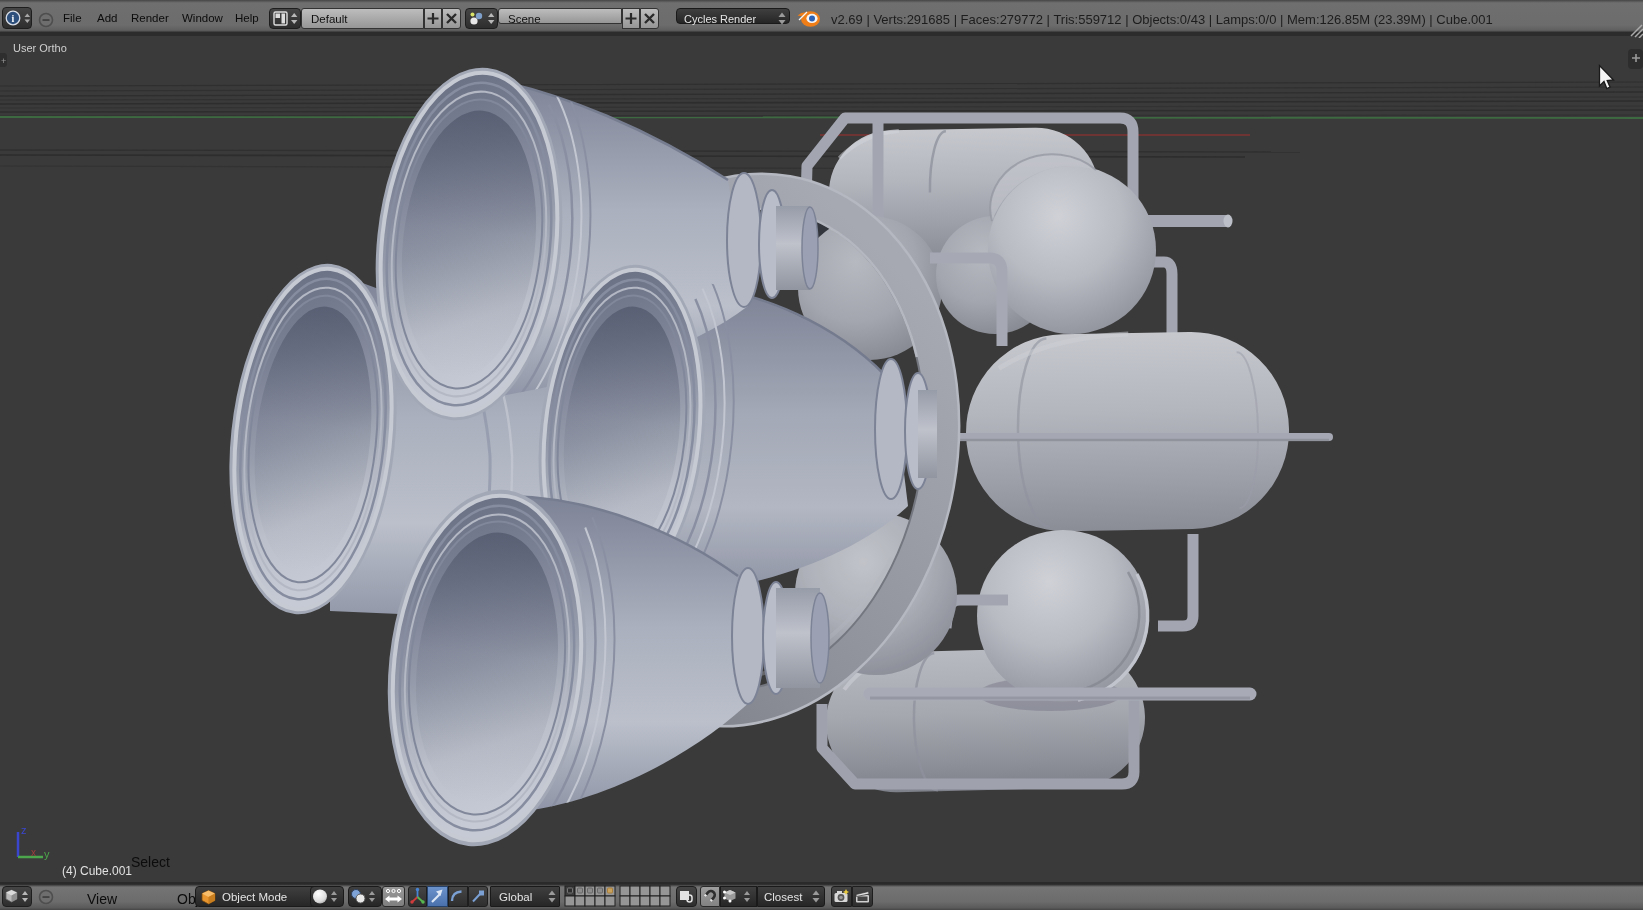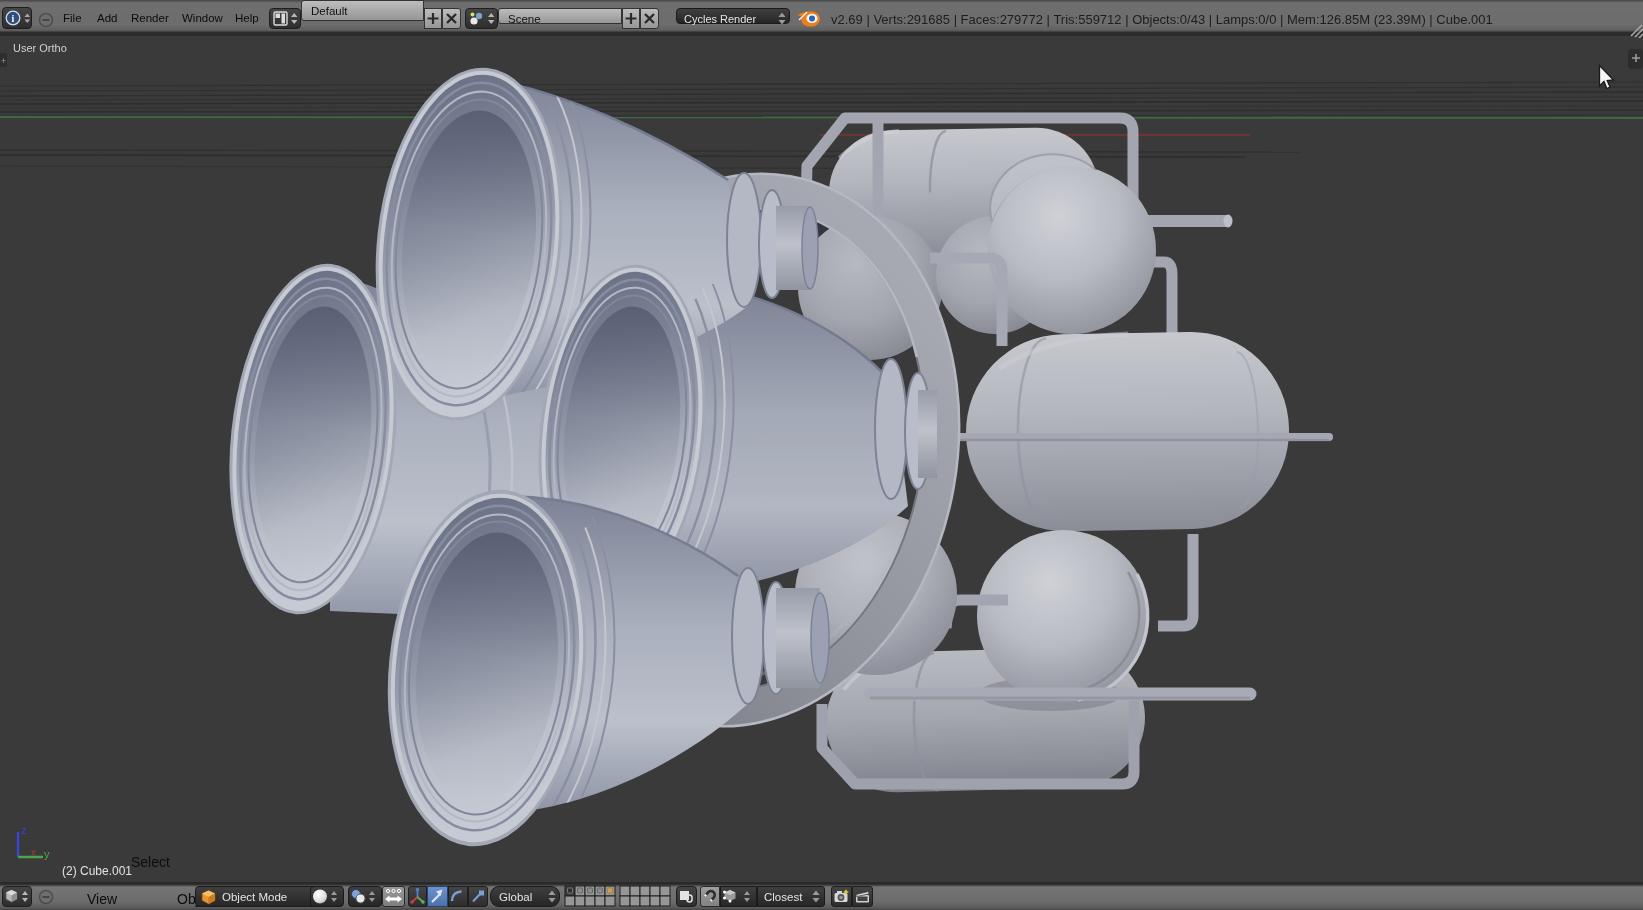--- a/index.html
+++ b/index.html
@@ -259,21 +259,21 @@
 <text x="1" y="28" font-size="9" fill="#999">+</text>
 <rect x="1628" y="13" width="15" height="20" rx="4" fill="#2d2d2d"></rect>
 <path d="M1636 18 v8 M1632 22 h8" stroke="#9a9a9a" stroke-width="1.6"></path>
 
 <path d="M1599.5 29.5 L1599.5 50 L1604 45.5 L1606.8 52.5 L1610 51 L1607.2 44.5 L1613.5 44 z" fill="#f5f5f5" stroke="#1a1a1a" stroke-width="1.3"></path>
 </svg>
 </div>
 <div id="top" class="hdr"></div>
 <div id="bot" class="hdr"></div>
 <div id="uortho">User Ortho</div>
-<div id="objname">(2) Cube.001</div>
+<div id="objname">(4) Cube.001</div>
 <div id="stats">v2.69 | Verts:291685 | Faces:279772 | Tris:559712 | Objects:0/43 | Lamps:0/0 | Mem:126.85M (23.39M) | Cube.001</div>
 
 <div class="dbtn" style="left:2px;top:7px;width:30px;height:22px">
  <svg width="28" height="20" style="position:absolute;left:0;top:0">
   <circle cx="10" cy="10" r="6.8" fill="#2d4f7c" stroke="#d8dde6" stroke-width="1.3"></circle>
   <text x="10" y="13.5" font-size="10" font-weight="bold" fill="#fff" text-anchor="middle" font-family="Liberation Serif">i</text>
   <path d="M21.5 9 l2.8 -3.6 l2.8 3.6 z" fill="#a8a8a8"></path>
       <path d="M21.5 11.5 l2.8 3.6 l2.8 -3.6 z" fill="#a8a8a8"></path>
  </svg>
 </div>
@@ -283,21 +283,21 @@
 </svg>
 <div class="dbtn" style="left:269px;top:8px;width:32px;height:21px">
  <svg width="30" height="19" style="position:absolute;left:1px;top:0">
   <rect x="3" y="3" width="13" height="13" rx="1.5" fill="none" stroke="#ddd" stroke-width="1.4"></rect>
   <rect x="4.5" y="4.5" width="4.5" height="4.5" fill="#ddd"></rect>
   <rect x="10.5" y="4.5" width="3.5" height="10" fill="#ddd"></rect>
   <path d="M20 8 l3.2 -4 l3.2 4 z" fill="#b8b8b8"></path>
       <path d="M20 11 l3.2 4 l3.2 -4 z" fill="#b8b8b8"></path>
  </svg>
 </div>
-<div class="lfld" style="left:301px;top:0;width:123px;height:21px;border-radius:3px 0 0 3px">
+<div class="lfld" style="left:301px;top:8px;width:123px;height:21px;border-radius:3px 0 0 3px">
  <span style="position:absolute;left:9px;top:4px">Default</span>
 </div>
 <div class="lfld" style="left:424px;top:8px;width:18px;height:21px">
  <svg width="16" height="19">
       <path d="M8 4 v11 M2.5 9.5 h11" stroke="#2a2a2a" stroke-width="2.2"></path>
     </svg>
 </div>
 <div class="lfld" style="left:442px;top:8px;width:19px;height:21px;border-radius:0 3px 3px 0">
  <svg width="17" height="19">
       <path d="M4 5 l9 9 M13 5 l-9 9" stroke="#2a2a2a" stroke-width="2.4"></path>
@@ -432,21 +432,21 @@
  <svg width="18" height="19">
       <path d="M3 14 Q3 5 12.5 4.5" stroke="#7aa0d4" stroke-width="2.4" fill="none"></path>
     </svg>
 </div>
 <div class="dbtn" style="left:468px;top:886px;width:20px;height:21px;border-radius:0 3px 3px 0">
  <svg width="18" height="19">
   <path d="M4 14.5 L11 7" stroke="#7aa0d4" stroke-width="2"></path>
   <rect x="10" y="3.5" width="5" height="5" fill="#7aa0d4"></rect>
  </svg>
 </div>
-<div class="dfld" style="left:490px;top:886px;width:70px;height:21px;border-radius:9px">
+<div class="dfld" style="left:490px;top:886px;width:70px;height:21px;border-radius:1px">
  <span style="position:absolute;left:8px;top:4px">Global</span>
  <svg width="10" height="17" style="position:absolute;right:2px;top:1px">
   <path d="M1.5 7 l3.5 -4.5 l3.5 4.5 z" fill="#9a9a9a"></path>
       <path d="M1.5 10 l3.5 4.5 l3.5 -4.5 z" fill="#9a9a9a"></path>
  </svg>
 </div>
 <svg width="110" height="23" style="position:absolute;left:564px;top:885px">
  <g stroke="#1f1f1f" stroke-width="1">
   <rect x="1" y="1" width="10" height="10" fill="#3c3c3c"></rect>
   <rect x="11" y="1" width="10" height="10" fill="#969696"></rect>

